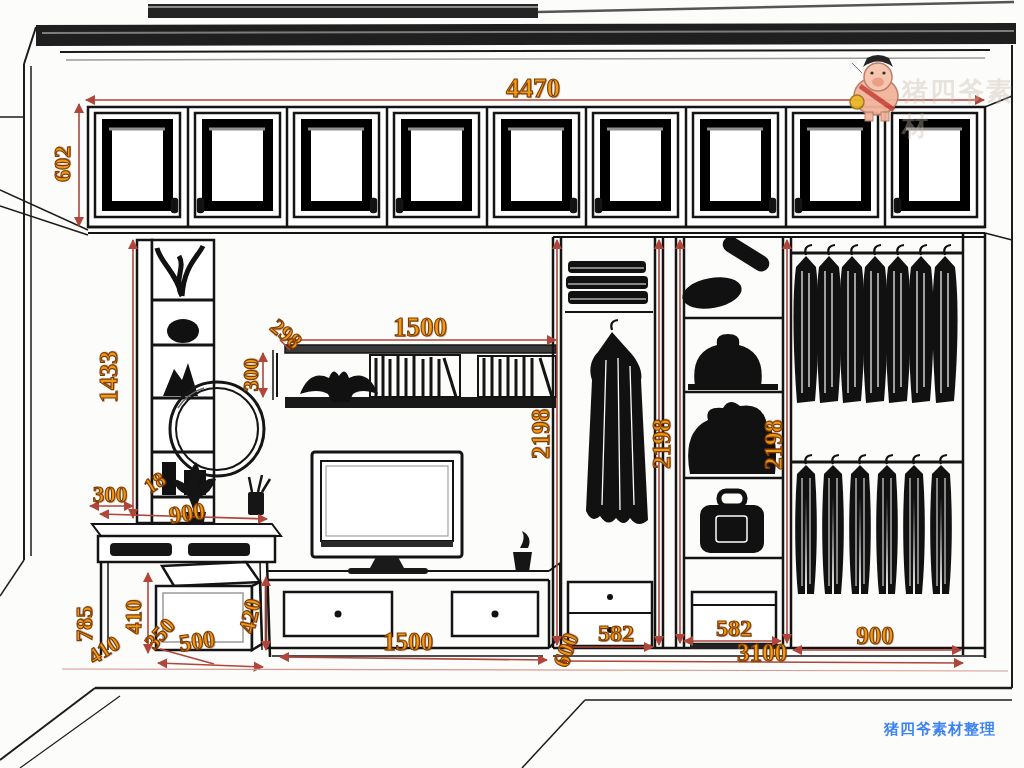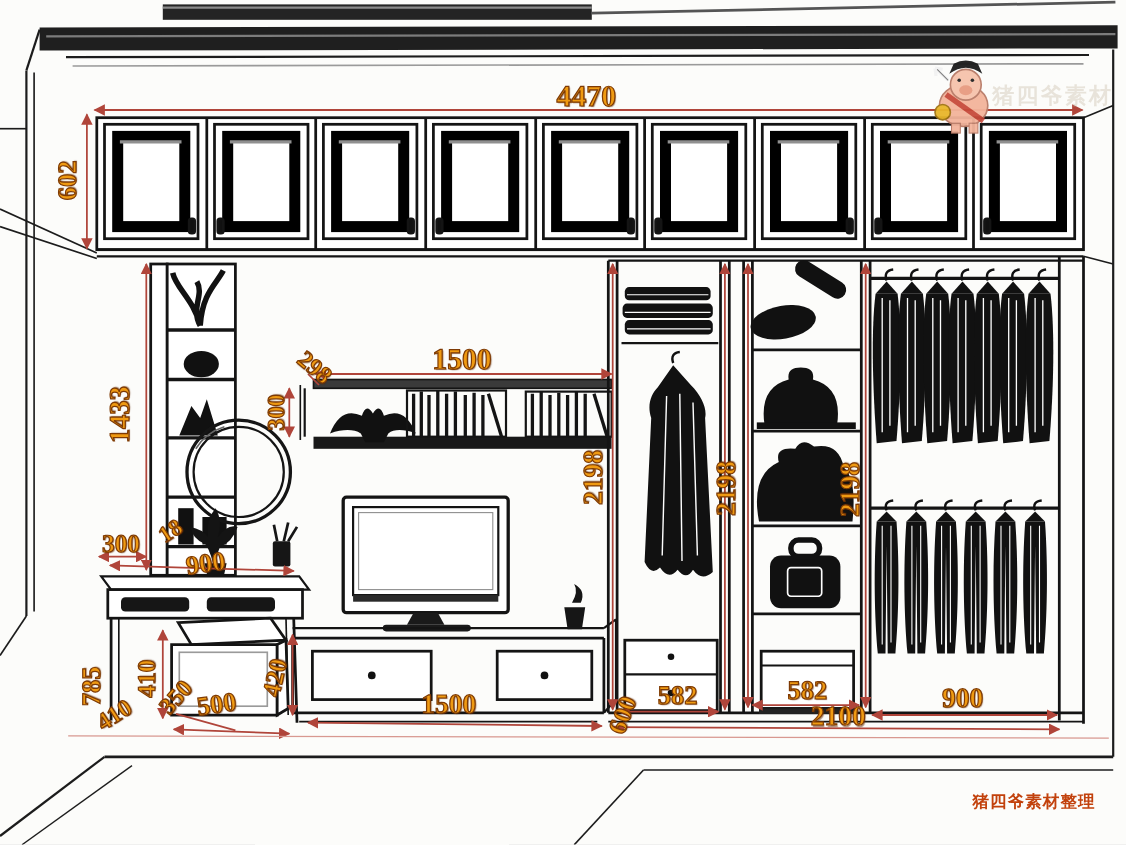--- a/index.html
+++ b/index.html
@@ -14,22 +14,22 @@
   .v  {transform:translate(-50%,-50%) rotate(-90deg);}
   .r40{transform:translate(-50%,-50%) rotate(40deg);}
   .rm33{transform:translate(-50%,-50%) rotate(-33deg);}
   .rm48{transform:translate(-50%,-50%) rotate(-48deg);}
   .rm70{transform:translate(-50%,-50%) rotate(-70deg);}
   .rm78{transform:translate(-50%,-50%) rotate(-78deg);}
   .rm8 {transform:translate(-50%,-50%) rotate(-8deg);}
   .s27{font-size:27px}.s26{font-size:26px}.s25{font-size:25px}.s24{font-size:24px}
   .s23{font-size:23px}.s22{font-size:22px}.s21{font-size:21px}
   .credit{position:absolute;left:884px;top:720px;font-size:15px;font-weight:bold;
-          color:#c2410c;letter-spacing:1px;font-family:"DejaVu Sans",sans-serif;}
-  .faintmark{position:absolute;left:902px;top:74px;font-size:20px;font-weight:bold;
+          color:#3b82f6;letter-spacing:1px;font-family:"DejaVu Sans",sans-serif;}
+  .faintmark{position:absolute;left:902px;top:74px;font-size:26px;font-weight:bold;
           color:#c8bca8;opacity:.38;font-family:Liberation Mono, monospace;letter-spacing:2px;}
 </style>
 </head>
 <body>
 
 <div class="stage">
 
 <svg width="1024" height="768" viewBox="0 0 1024 768">
   <defs>
     <marker id="ar" viewBox="0 0 10 10" refX="9" refY="5" markerWidth="6.5" markerHeight="6.5" orient="auto-start-reverse">
@@ -320,19 +320,19 @@
 <span class="dim v s24" style="left:84px;top:624px">785</span>
 <span class="dim v s23" style="left:133px;top:617px">410</span>
 <span class="dim rm48 s22" style="left:160px;top:634px">350</span>
 <span class="dim rm8 s24" style="left:197px;top:641px">500</span>
 <span class="dim rm78 s23" style="left:250px;top:616px">420</span>
 <span class="dim rm33 s22" style="left:104px;top:650px">410</span>
 <span class="dim h s25" style="left:408px;top:641px">1500</span>
 <span class="dim rm70 s23" style="left:566px;top:650px">600</span>
 <span class="dim h s24" style="left:616px;top:633px">582</span>
 <span class="dim h s24" style="left:734px;top:628px">582</span>
-<span class="dim h s25" style="left:762px;top:652px">2100</span>
+<span class="dim h s25" style="left:762px;top:652px">3100</span>
 <span class="dim h s25" style="left:875px;top:635px">900</span>
 
 <span class="faintmark">猪四爷素材</span>
 <span class="credit">猪四爷素材整理</span>
 
 </div>
 
 </body></html>

